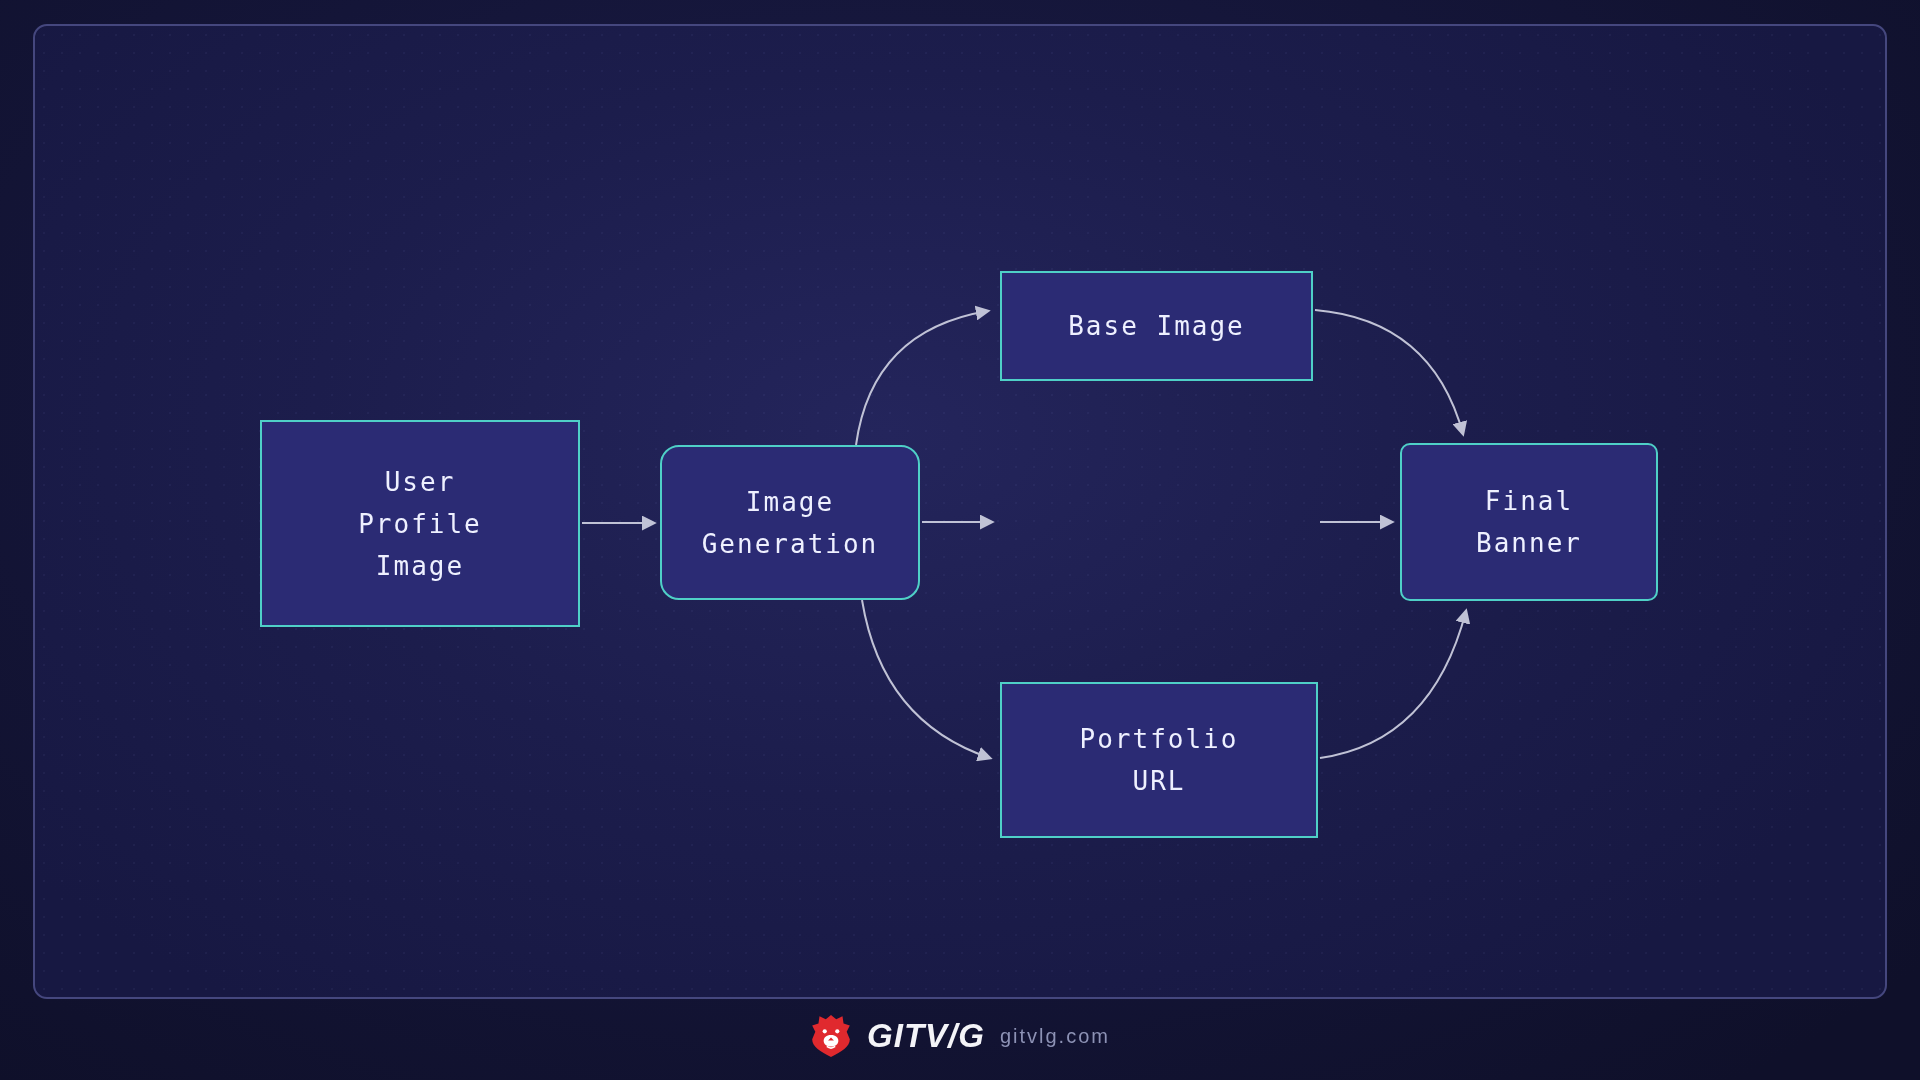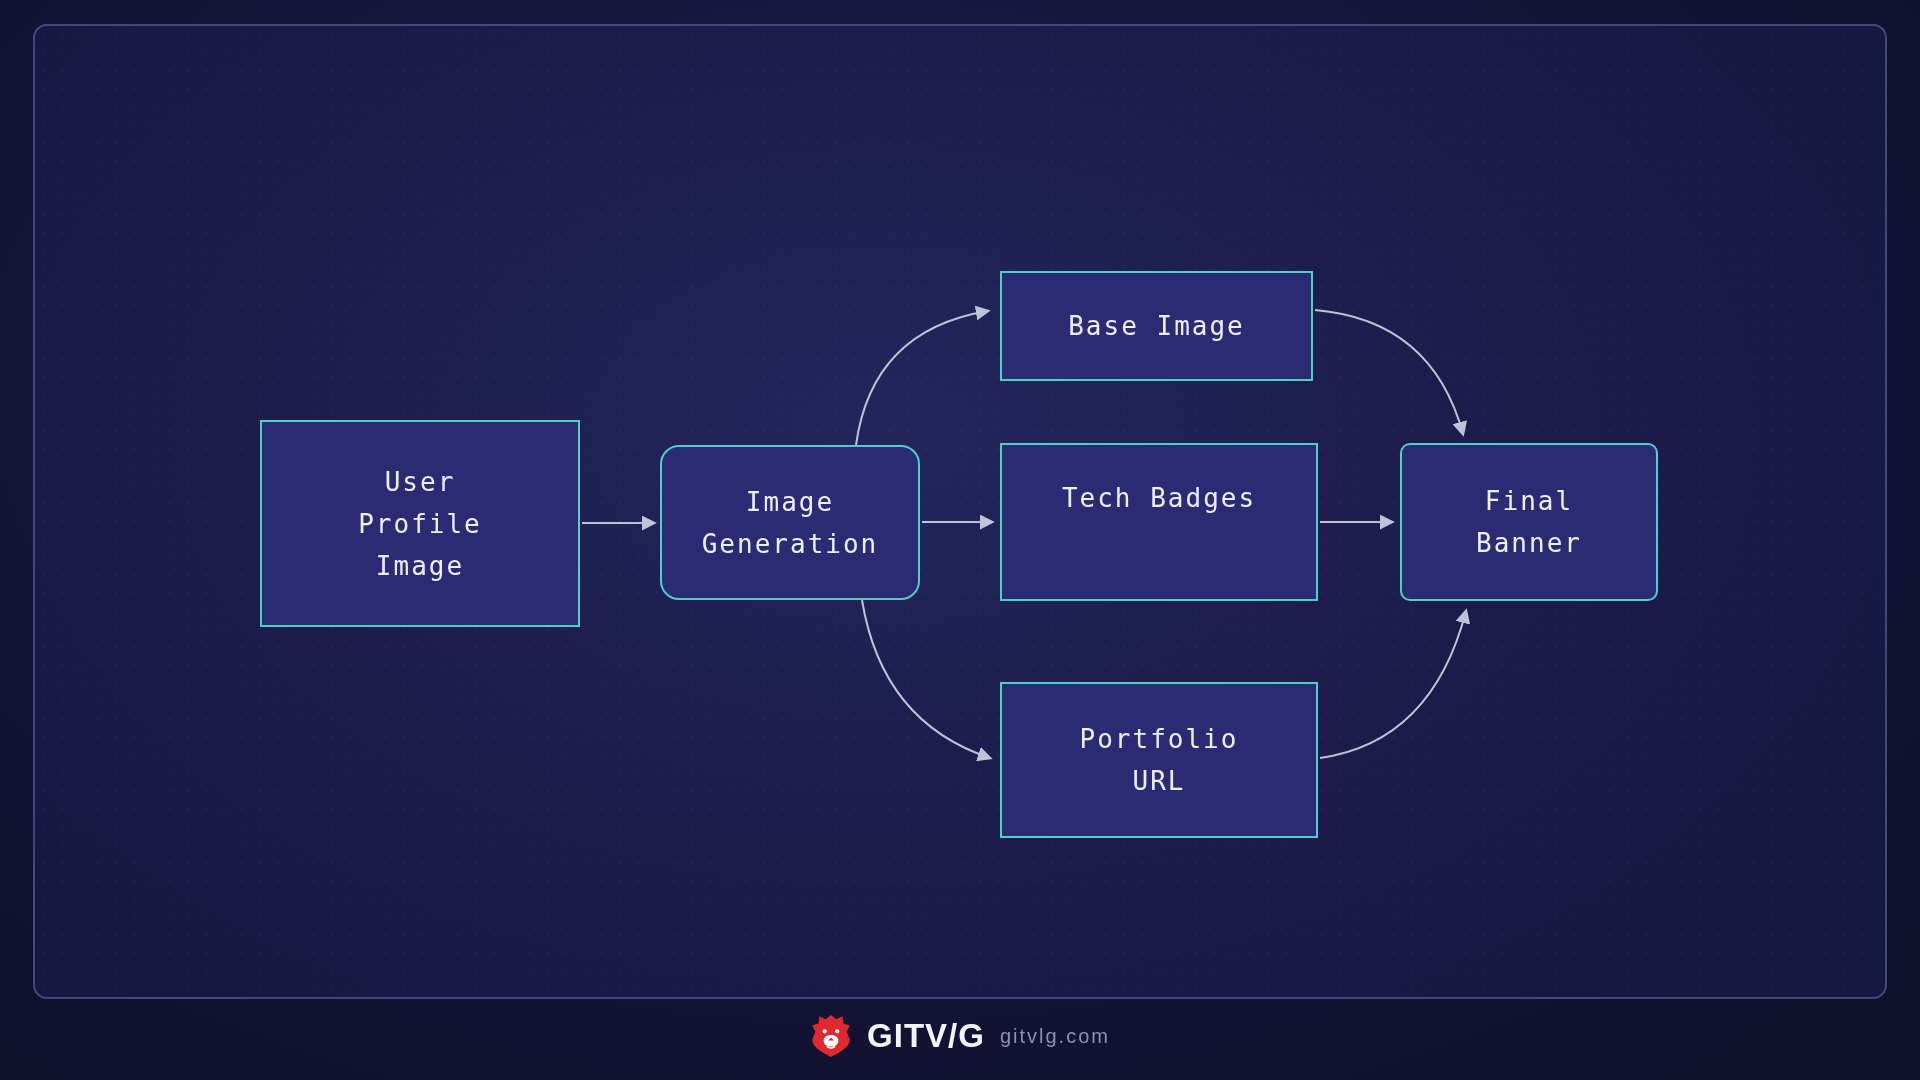--- a/index.html
+++ b/index.html
@@ -71,21 +71,21 @@
   .node.raised-label{padding-bottom:48px;}
 
   
   .footer{
     position:absolute;left:0;top:1006px;width:1920px;height:60px;
     display:flex;align-items:center;justify-content:center;gap:15px;
     z-index:3;
   }
   .brand{
     font-family:"Liberation Sans",sans-serif;
-    font-weight:700;
+    font-weight:700;font-style:italic;
     font-size:33px;color:#f4f4f8;letter-spacing:1px;
   }
   .site{
     font-family:Liberation Sans, sans-serif;
     font-size:20px;color:var(--website-text);letter-spacing:2px;
   }
 </style>
 </head>
 <body>
 
@@ -117,23 +117,20 @@
 
   <div class="node rounded" style="left:660px;top:445px;width:260px;height:155px;border-radius:19px;">
     <span>Image</span>
     <span>Generation</span>
   </div>
 
   <div class="node" style="left:1000px;top:255px;width:313px;height:110px;margin-top:16px;">
     <span>Base Image</span>
   </div>
 
-  <div class="node raised-label" style="left:1000px;top:443px;width:318px;height:158px;">
-    <span>Tech Badges</span>
-  </div>
 
   <div class="node rounded" style="left:1400px;top:443px;width:258px;height:158px;">
     <span>Final</span>
     <span>Banner</span>
   </div>
 
   <div class="node" style="left:1000px;top:682px;width:318px;height:156px;">
     <span>Portfolio</span>
     <span>URL</span>
   </div>

